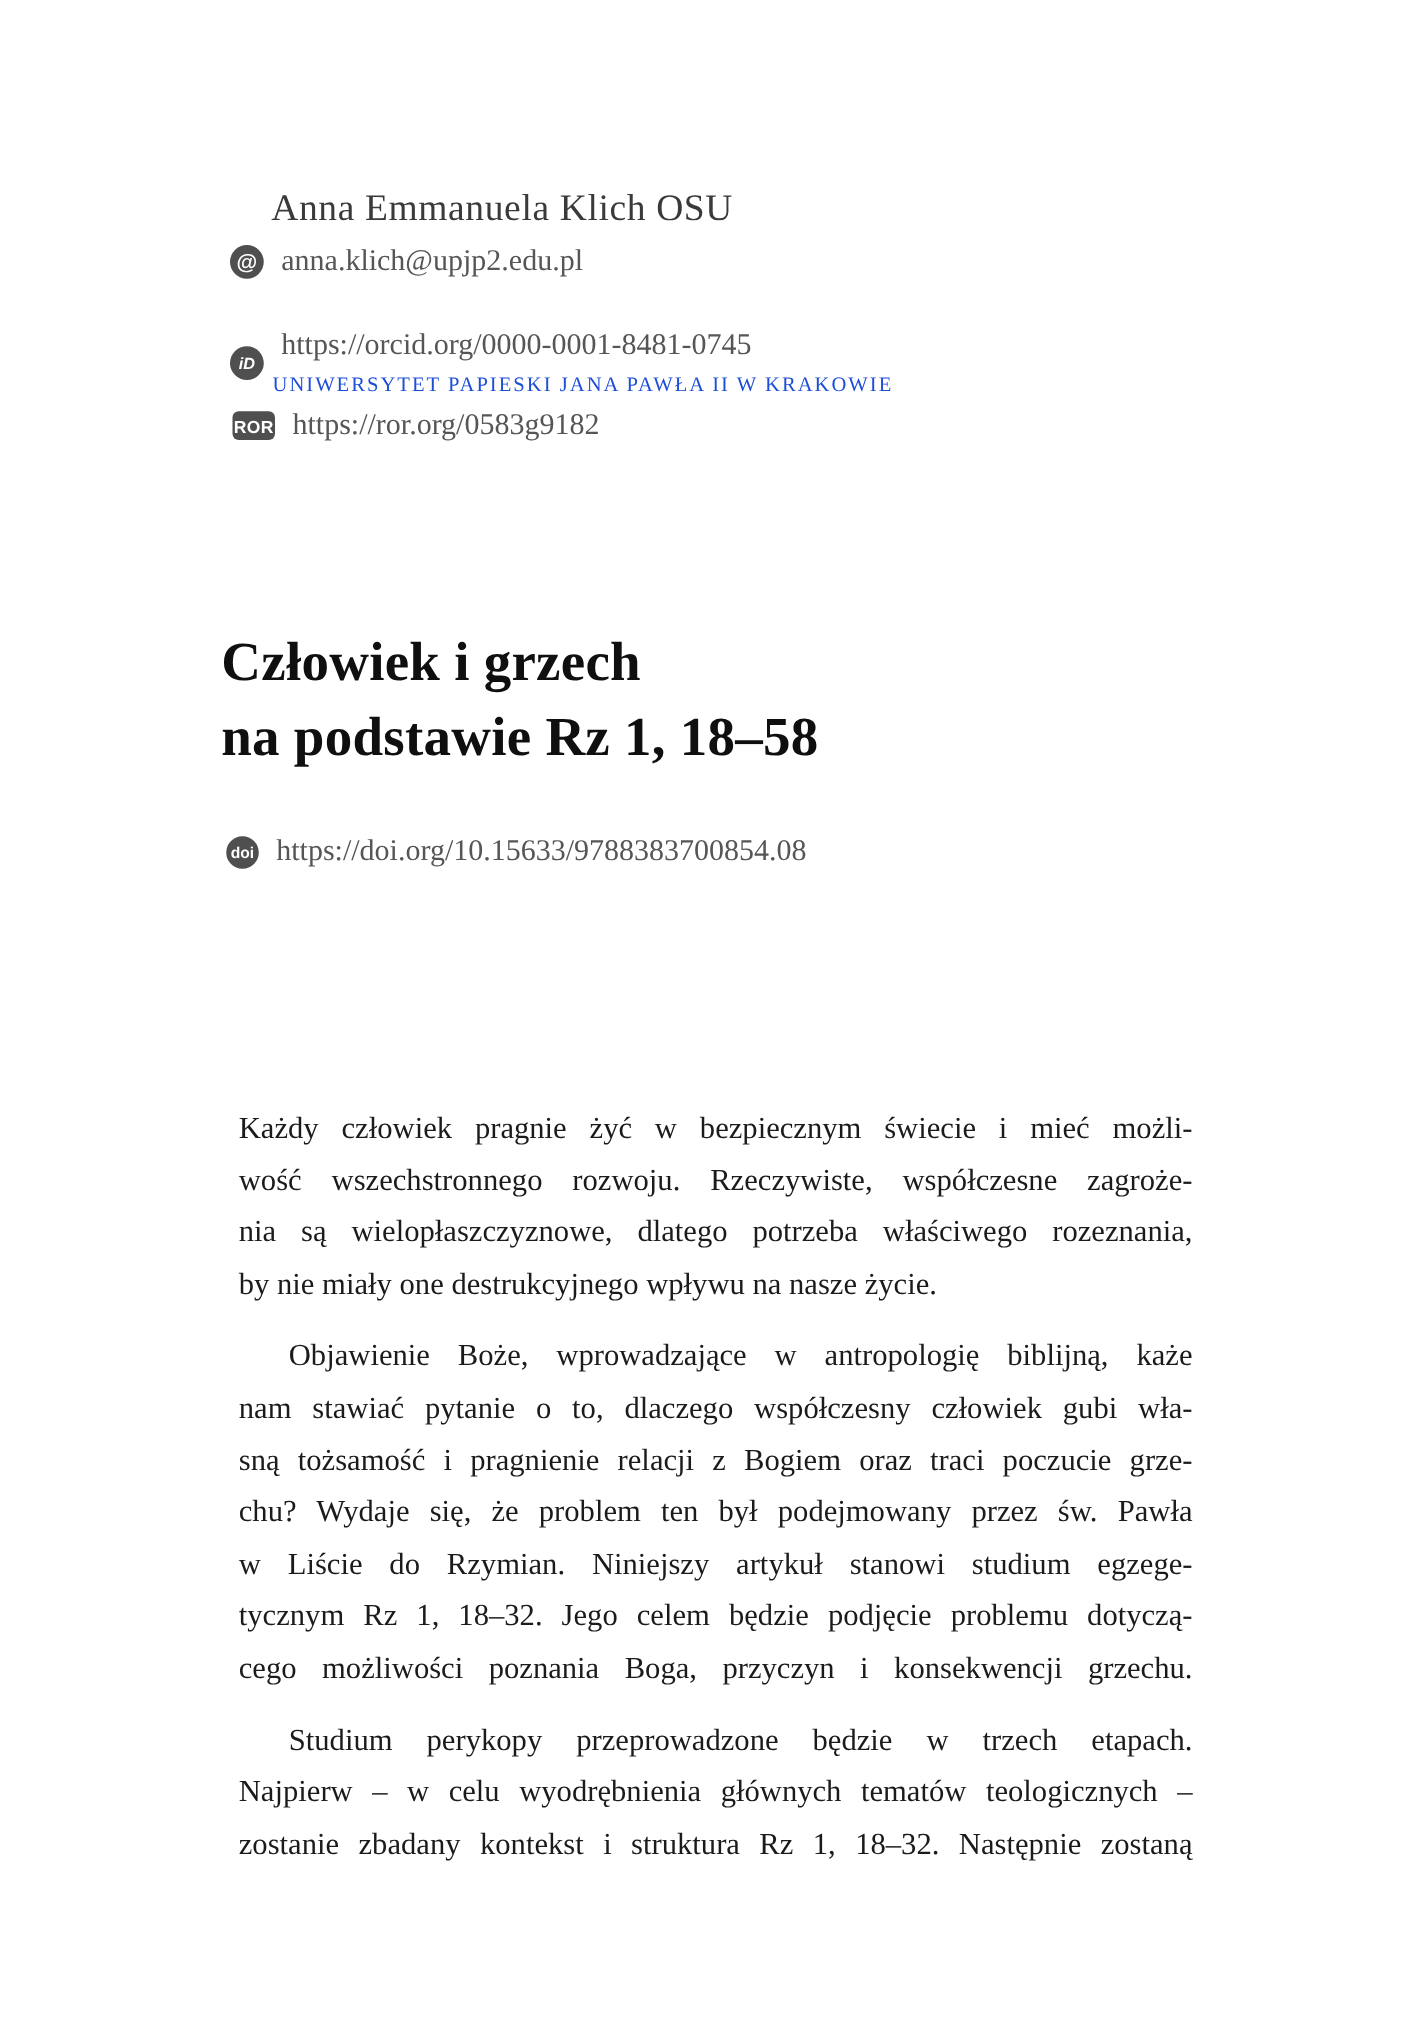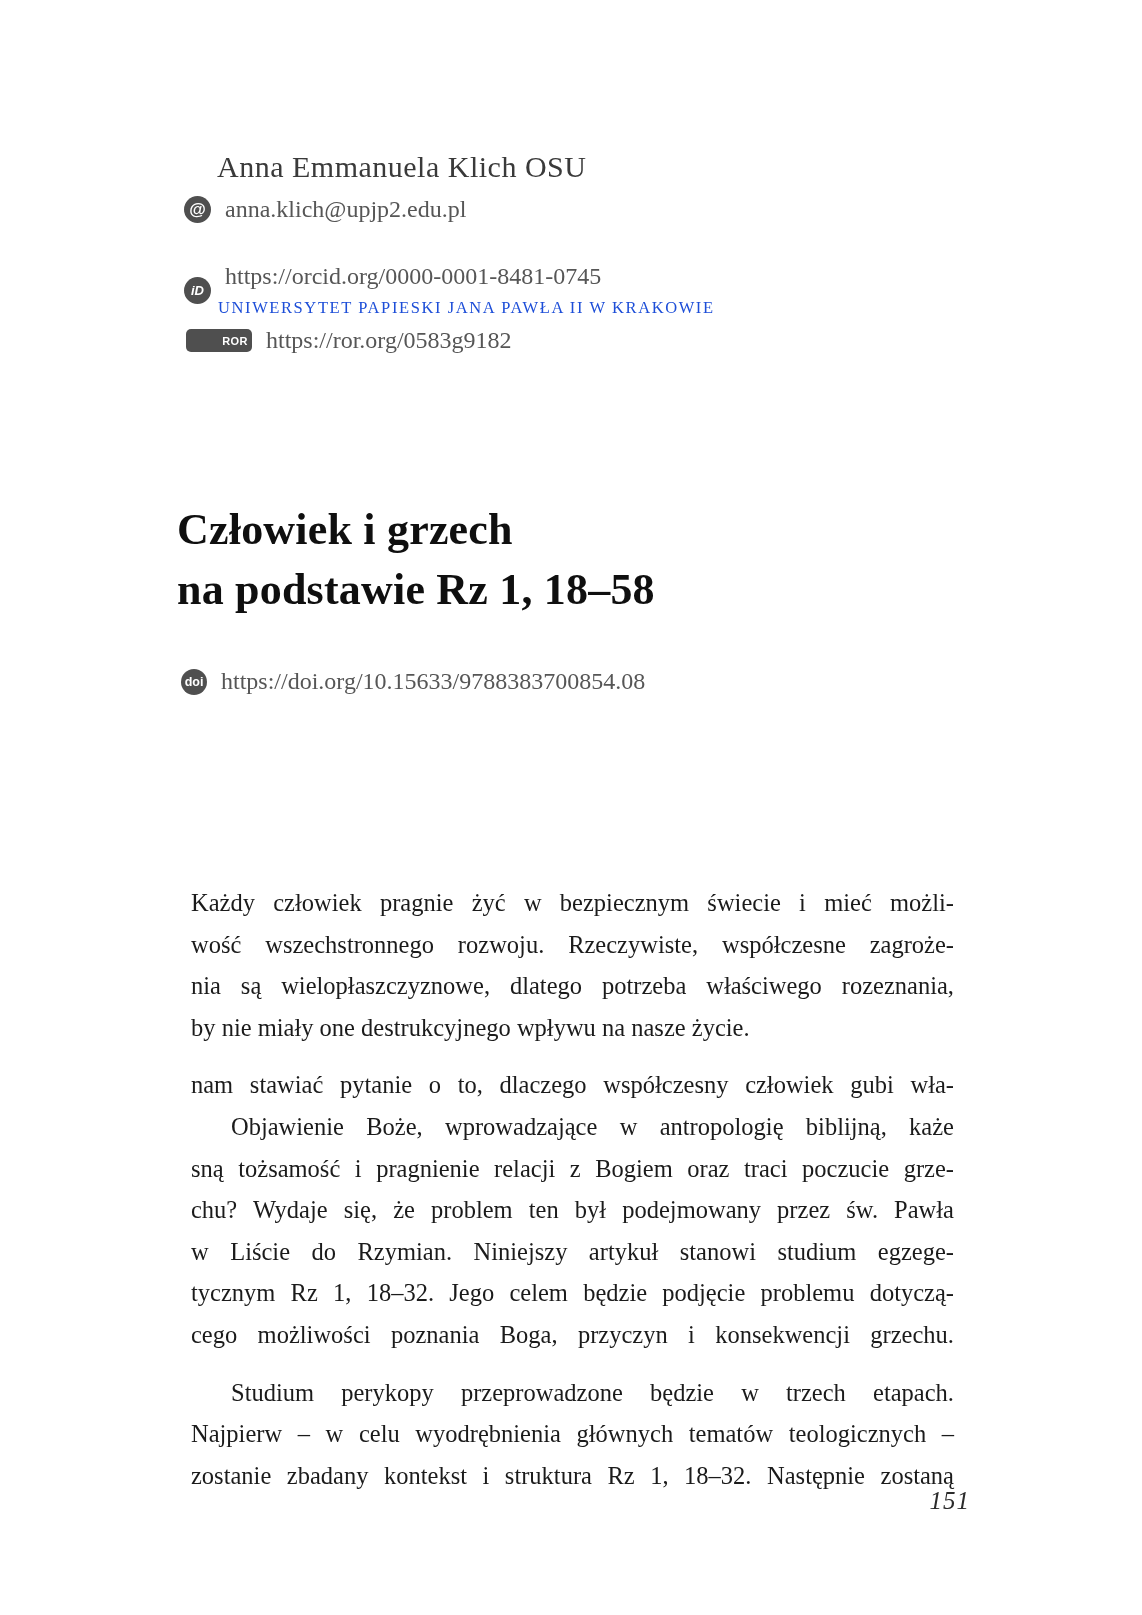--- a/index.html
+++ b/index.html
@@ -57,21 +57,21 @@
     justify-content: center;
     background: #4f4f4f;
     color: #ffffff;
     flex: 0 0 auto;
     font-family: "Liberation Sans", "DejaVu Sans", sans-serif;
   }
   .badge.circle { border-radius: 50%; }
   .badge.square { border-radius: 5px; }
   .at-badge    { width: 27px; height: 27px; font-size: 17px; font-weight: bold; }
   .orcid-badge { width: 27px; height: 27px; font-size: 13px; font-weight: bold; font-style: italic; margin-top: 28px; }
-  .ror-badge   { width: 34px; height: 23px; font-size: 11px;  font-weight: bold; letter-spacing: 0.3px; padding-left: 32px; }
+  .ror-badge   { width: 34px; height: 23px; font-size: 14px;  font-weight: bold; letter-spacing: 0.3px; }
   .doi-badge   { width: 26px; height: 26px; font-size: 12.5px; font-weight: bold; }
 
   
   .article-title {
     position: absolute;
     left: 177px;
     top: 464px;
     font-size: 44px;
     line-height: 60px;
     font-weight: bold;
@@ -145,30 +145,29 @@
   </div>
 
   <div class="body-text">
       <div class="para">
         <div class="line">Każdy człowiek pragnie żyć w bezpiecznym świecie i mieć możli-</div>
         <div class="line">wość wszechstronnego rozwoju. Rzeczywiste, współczesne zagroże-</div>
         <div class="line">nia są wielopłaszczyznowe, dlatego potrzeba właściwego rozeznania,</div>
         <div class="line last-natural">by nie miały one destrukcyjnego wpływu na nasze życie.</div>
       </div>
       <div class="para">
+        <div class="line indent">Objawienie Boże, wprowadzające w antropologię biblijną, każe</div>
         <div class="line">nam stawiać pytanie o to, dlaczego współczesny człowiek gubi wła-</div>
-        <div class="line indent">Objawienie Boże, wprowadzające w antropologię biblijną, każe</div>
         <div class="line">sną tożsamość i pragnienie relacji z Bogiem oraz traci poczucie grze-</div>
         <div class="line">chu? Wydaje się, że problem ten był podejmowany przez św. Pawła</div>
         <div class="line">w Liście do Rzymian. Niniejszy artykuł stanowi studium egzege-</div>
         <div class="line">tycznym Rz 1, 18–32. Jego celem będzie podjęcie problemu dotyczą-</div>
         <div class="line">cego możliwości poznania Boga, przyczyn i konsekwencji grzechu.</div>
       </div>
       <div class="para">
         <div class="line indent">Studium perykopy przeprowadzone będzie w trzech etapach.</div>
         <div class="line">Najpierw – w celu wyodrębnienia głównych tematów teologicznych –</div>
         <div class="line">zostanie zbadany kontekst i struktura Rz 1, 18–32. Następnie zostaną</div>
       </div>
     </div>
 
-  <div class="page-number">151</div>
 
 </div>
 
 </body></html>

